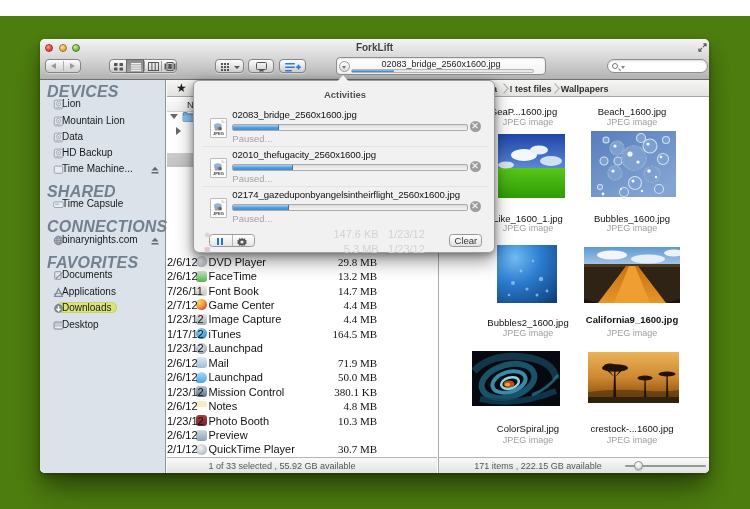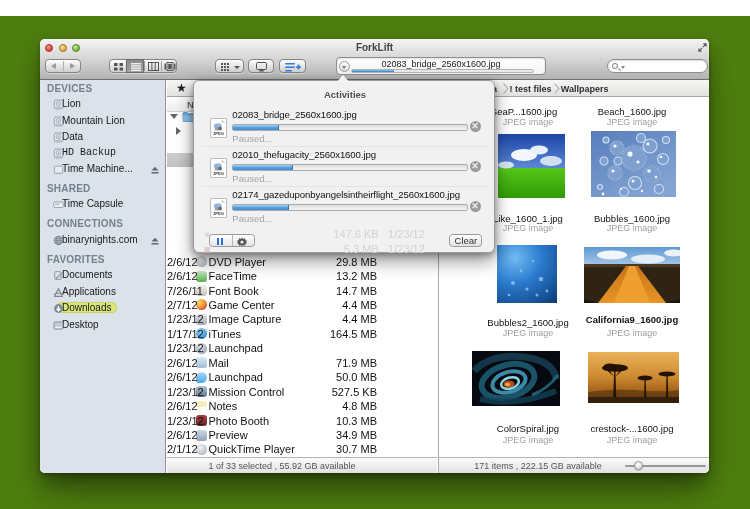--- a/index.html
+++ b/index.html
@@ -55,31 +55,31 @@
 
 #search { position:absolute; left:567px; top:20px; width:101px; height:14px; border-radius:8px; background:#fff; border:1px solid #8e8e8e; box-shadow:inset 0 1px 2px rgba(0,0,0,.15); }
 #search .mag { position:absolute; left:4px; top:2.5px; width:6px; height:6px; border:1.4px solid #777; border-radius:50%; }
 #search .mag:after { content:""; position:absolute; left:4.5px; top:5px; width:3px; height:1.4px; background:#777; transform:rotate(40deg); }
 #search .sarr { position:absolute; left:13px; top:5.5px; border-left:2.5px solid transparent; border-right:2.5px solid transparent; border-top:3px solid #888; }
 
 
 #content { position:absolute; left:0; top:41px; width:669px; height:393px; background:#fff; border-radius:0 0 5px 5px; overflow:hidden; }
 
 #sidebar { position:absolute; left:0; top:0; width:126px; height:393px; background:#dce2e9; border-right:1px solid #8e9299; }
-.shead { position:absolute; left:7px; font-size:10px; font-weight:bold; color:#73808f; letter-spacing:0.2px; }
+.shead { position:absolute; left:7px; font-size:16px; font-weight:bold; color:#73808f; letter-spacing:0.2px;font-style:italic; }
 .sitem { position:absolute; left:22px; font-size:10px; color:#16181a; white-space:nowrap; }
 .sicon { position:absolute; left:13px; width:11px; height:11px; }
 .eject { position:absolute; left:110px; width:10px; height:10px; }
 
 #midpane { position:absolute; left:127px; top:0; width:270px; height:393px; background:#fff; }
 #midcrumb { position:absolute; left:0; top:0; width:270px; height:17px; background:linear-gradient(#f6f6f4,#e3e3e1); border-bottom:1px solid #a6a6a6; }
 #midhdr { position:absolute; left:0; top:17px; width:270px; height:15px; background:linear-gradient(#fcfcfc,#eee); border-bottom:1px solid #d0d0d0; font-size:9.5px; color:#333; }
 .mrow { position:absolute; left:0; width:270px; height:14.45px; font-size:11px; color:#111; white-space:nowrap; }
 .mrow .nm { position:absolute; left:41.5px; top:1px; }
-.mrow .sz { position:absolute; left:0; top:1px; width:210px; text-align:right; }
+.mrow .sz { position:absolute; left:0; top:1px; width:210px; text-align:right;font-family:Liberation Serif, serif; }
 .mrow .dt { position:absolute; left:0; top:1px; width:256.5px; text-align:left; }
 .micon { position:absolute; left:28.5px; top:1.5px; width:11px; height:11px; border-radius:3px; }
 #midstatus { position:absolute; left:0; top:377px; width:270px; height:16px; background:linear-gradient(#fafafa,#e2e2e2); border-top:1px solid #b4b4b4; font-size:9px; color:#555; }
 
 #rightpane { position:absolute; left:398px; top:0; width:271px; height:393px; background:#fff; border-left:1px solid #a9a9a9; }
 #rcrumb { position:absolute; left:-1px; top:0; width:272px; height:17px; background:linear-gradient(#f6f6f4,#e3e3e1); border-bottom:1px solid #a6a6a6; }
 .crumbtxt { position:absolute; top:3.5px; font-size:9px; font-weight:bold; color:#2f2f2f; }
 .chev { position:absolute; top:2px; width:8px; height:12px; }
 #rstatus { position:absolute; left:0; top:377px; width:271px; height:16px; background:linear-gradient(#fafafa,#e2e2e2); border-top:1px solid #b4b4b4; font-size:9px; color:#555; }
 
@@ -200,21 +200,21 @@
           <div class="mag"></div>
           <div class="sarr"></div>
         </div>
   </div>
   <div id="content">
     <div id="sidebar">
       <div class="shead" style="top:3px;">DEVICES</div>
       <div class="sitem" style="top:18px;">Lion</div>
       <div class="sitem" style="top:34.5px;">Mountain Lion</div>
       <div class="sitem" style="top:50.5px;">Data</div>
-      <div class="sitem" style="top:67px;font-family:Liberation Mono, monospace;">HD Backup</div>
+      <div class="sitem" style="top:67px;">HD Backup</div>
       <div class="sitem" style="top:83px;">Time Machine...</div>
       <div class="shead" style="top:103px;">SHARED</div>
       <div class="sitem" style="top:118px;">Time Capsule</div>
       <div class="shead" style="top:138px;text-align:center;">CONNECTIONS</div>
       <div class="sitem" style="top:154px;">binarynights.com</div>
       <div class="shead" style="top:173.5px;">FAVORITES</div>
       <div class="sitem" style="top:189px;">Documents</div>
       <div class="sitem" style="top:206px;">Applications</div>
       <div class="sitem" style="top:221.5px;"><span id="dlhl">Downloads</span></div>
       <div class="sitem" style="top:238.5px;">Desktop</div>
@@ -344,39 +344,38 @@
           </div>
       <div class="mrow" style="top:290.2px;">
             <span class="micon" style="background:linear-gradient(#aadcf8,#4da4e4);border-radius:50% 50% 50% 20%;"></span>
             <span class="nm">Launchpad</span>
             <span class="sz">50.0 MB</span>
             <span class="dt">2/6/12</span>
           </div>
       <div class="mrow" style="top:304.65px;">
             <span class="micon" style="background:linear-gradient(#b4c4d4,#5d7289);"></span>
             <span class="nm">Mission Control</span>
-            <span class="sz">527.5 KB</span>
+            <span class="sz">380.1 KB</span>
             <span class="dt">1/23/12</span>
           </div>
       <div class="mrow" style="top:319.1px;">
             <span class="micon" style="background:linear-gradient(#f5edc0 55%,#fdfdf8 55%);"></span>
             <span class="nm">Notes</span>
             <span class="sz">4.8 MB</span>
             <span class="dt">2/6/12</span>
           </div>
       <div class="mrow" style="top:333.55px;">
             <span class="micon" style="background:linear-gradient(#a8403e,#6e2430);"></span>
             <span class="nm">Photo Booth</span>
             <span class="sz">10.3 MB</span>
             <span class="dt">1/23/12</span>
           </div>
       <div class="mrow" style="top:348px;">
             <span class="micon" style="background:linear-gradient(#cdd8e2,#8ba3b8);"></span>
             <span class="nm">Preview</span>
-            <span class="sz">34.9 MB</span>
             <span class="dt">2/6/12</span>
           </div>
       <div class="mrow" style="top:362.45px;">
             <span class="micon" style="background:radial-gradient(circle at 40% 35%,#f2f4f6,#c2c7cd 60%,#9aa1a9);border-radius:50%;"></span>
             <span class="nm">QuickTime Player</span>
             <span class="sz">30.7 MB</span>
             <span class="dt">2/1/12</span>
           </div>
       <div id="midstatus">
             <div style="position:absolute;left:0;top:3px;width:230px;text-align:center;">1 of 33 selected , 55.92 GB available</div>

